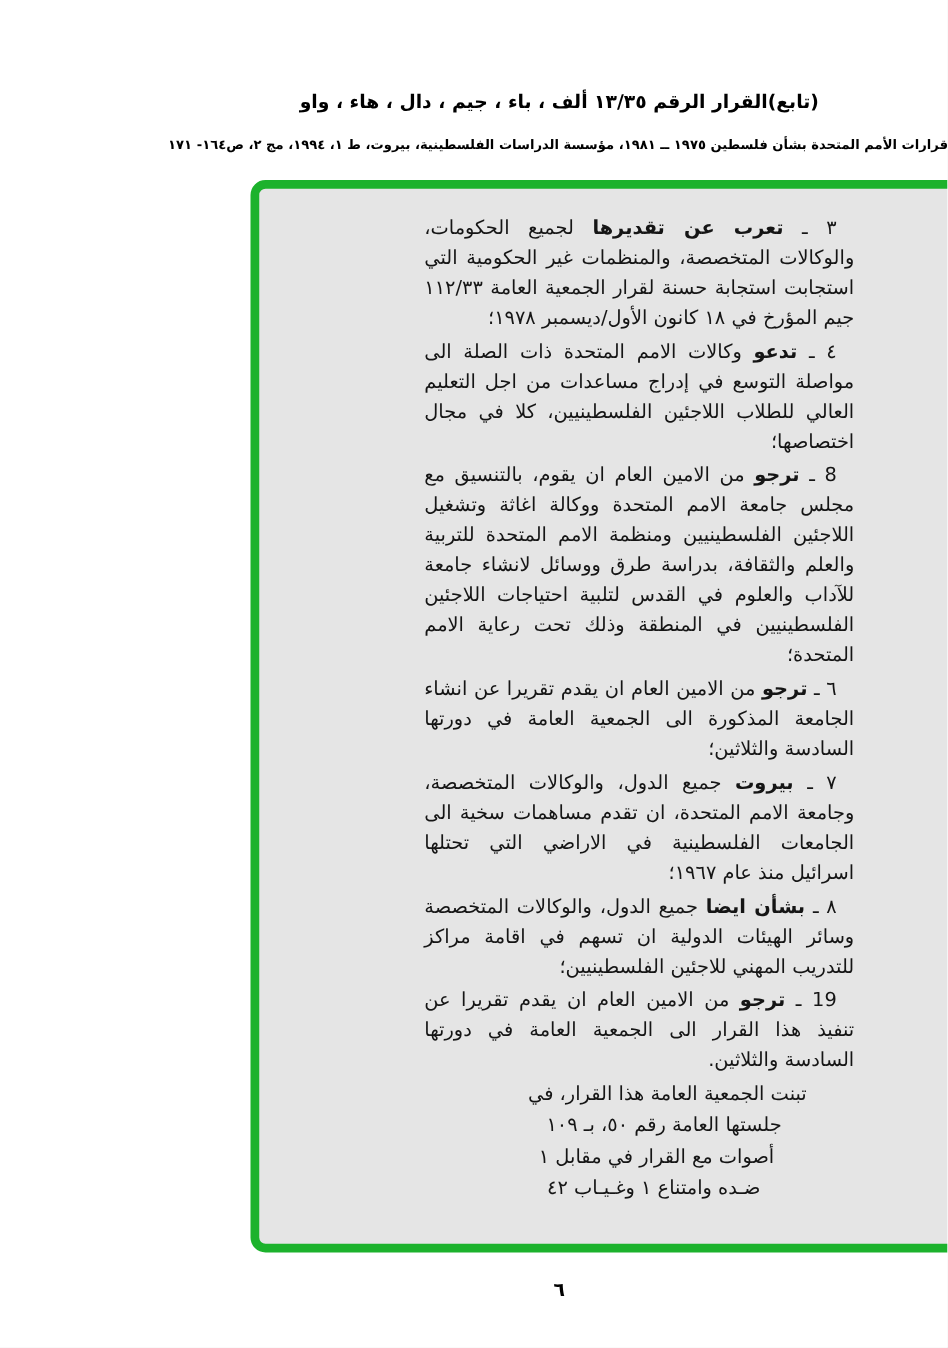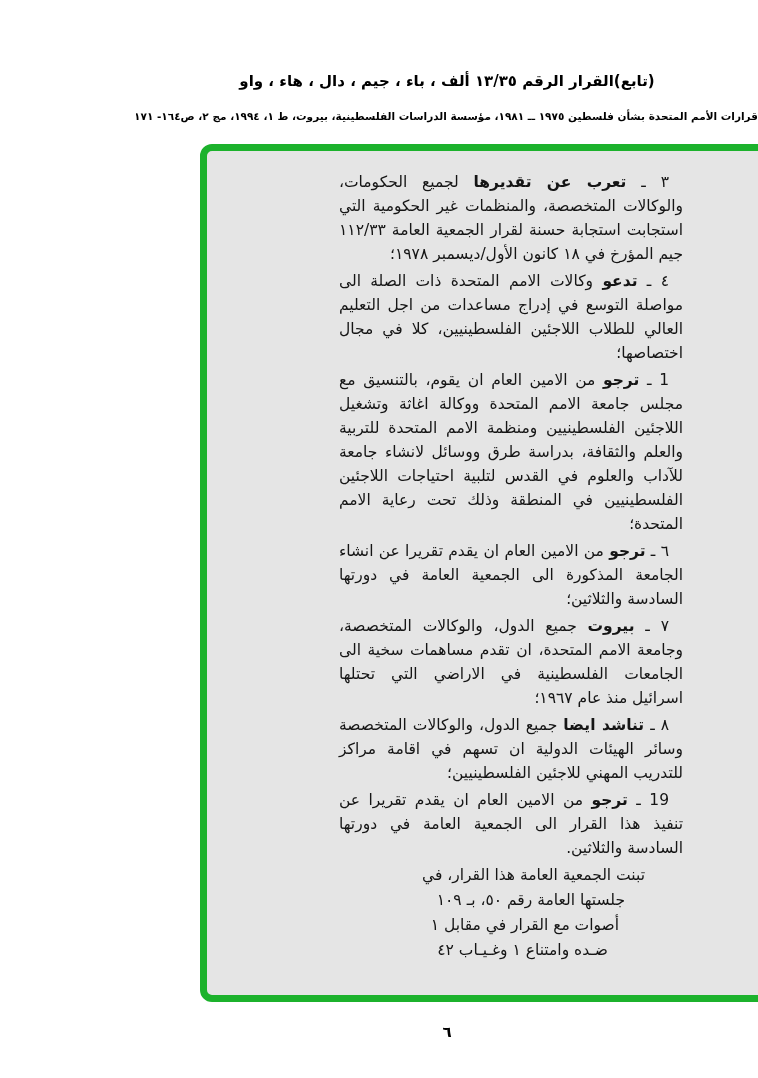--- a/index.html
+++ b/index.html
@@ -39,24 +39,24 @@
 
   <div class="header">
     <div class="doc-title">(تابع)القرار الرقم ١٣/٣٥ ألف ، باء ، جيم ، دال ، هاء ، واو</div>
     <div class="doc-source"><span>قرارات الأمم المتحدة بشأن فلسطين ١٩٧٥ ــ ١٩٨١، مؤسسة الدراسات الفلسطينية، بيروت، ط ١، ١٩٩٤، مج ٢، ص١٦٤- ١٧١</span><span class="footnote-mark">*</span></div>
   </div>
 
   <div class="frame">
     <div class="content">
         <div class="para"><span>٣ ـ </span><b>تعرب عن تقديرها</b><span> لجميع الحكومات، والوكالات المتخصصة، والمنظمات غير الحكومية التي استجابت استجابة حسنة لقرار الجمعية العامة ١١٢/٣٣ جيم المؤرخ في ١٨ كانون الأول/ديسمبر ١٩٧٨؛</span></div>
         <div class="para"><span>٤ ـ </span><b>تدعو</b><span> وكالات الامم المتحدة ذات الصلة الى مواصلة التوسع في إدراج مساعدات من اجل التعليم العالي للطلاب اللاجئين الفلسطينيين، كلا في مجال اختصاصها؛</span></div>
-        <div class="para"><span>1 ـ </span><b>ترجو</b><span> من الامين العام ان يقوم، بالتنسيق مع مجلس جامعة الامم المتحدة ووكالة اغاثة وتشغيل اللاجئين الفلسطينيين ومنظمة الامم المتحدة للتربية والعلم والثقافة، بدراسة طرق ووسائل لانشاء جامعة للآداب والعلوم في القدس لتلبية احتياجات اللاجئين الفلسطينيين في المنطقة وذلك تحت رعاية الامم المتحدة؛</span></div>
+        <div class="para"><span>8 ـ </span><b>ترجو</b><span> من الامين العام ان يقوم، بالتنسيق مع مجلس جامعة الامم المتحدة ووكالة اغاثة وتشغيل اللاجئين الفلسطينيين ومنظمة الامم المتحدة للتربية والعلم والثقافة، بدراسة طرق ووسائل لانشاء جامعة للآداب والعلوم في القدس لتلبية احتياجات اللاجئين الفلسطينيين في المنطقة وذلك تحت رعاية الامم المتحدة؛</span></div>
         <div class="para"><span>٦ ـ </span><b>ترجو</b><span> من الامين العام ان يقدم تقريرا عن انشاء الجامعة المذكورة الى الجمعية العامة في دورتها السادسة والثلاثين؛</span></div>
         <div class="para"><span>٧ ـ </span><b>بيروت</b><span> جميع الدول، والوكالات المتخصصة، وجامعة الامم المتحدة، ان تقدم مساهمات سخية الى الجامعات الفلسطينية في الاراضي التي تحتلها اسرائيل منذ عام ١٩٦٧؛</span></div>
-        <div class="para"><span>٨ ـ </span><b>تناشد ايضا</b><span> جميع الدول، والوكالات المتخصصة وسائر الهيئات الدولية ان تسهم في اقامة مراكز للتدريب المهني للاجئين الفلسطينيين؛</span></div>
+        <div class="para"><span>٨ ـ </span><b>بشأن ايضا</b><span> جميع الدول، والوكالات المتخصصة وسائر الهيئات الدولية ان تسهم في اقامة مراكز للتدريب المهني للاجئين الفلسطينيين؛</span></div>
         <div class="para"><span>19 ـ </span><b>ترجو</b><span> من الامين العام ان يقدم تقريرا عن تنفيذ هذا القرار الى الجمعية العامة في دورتها السادسة والثلاثين.</span></div>
         <div class="adoption">
           <div class="closing-line cl-0">تبنت الجمعية العامة هذا القرار، في</div>
           <div class="closing-line cl-1">جلستها العامة رقم ٥٠، بـ ١٠٩</div>
           <div class="closing-line cl-2">أصوات مع القرار في مقابل ١</div>
           <div class="closing-line cl-3">ضـده وامتناع ١ وغـيـاب ٤٢</div>
         </div>
       </div>
   </div>
 

